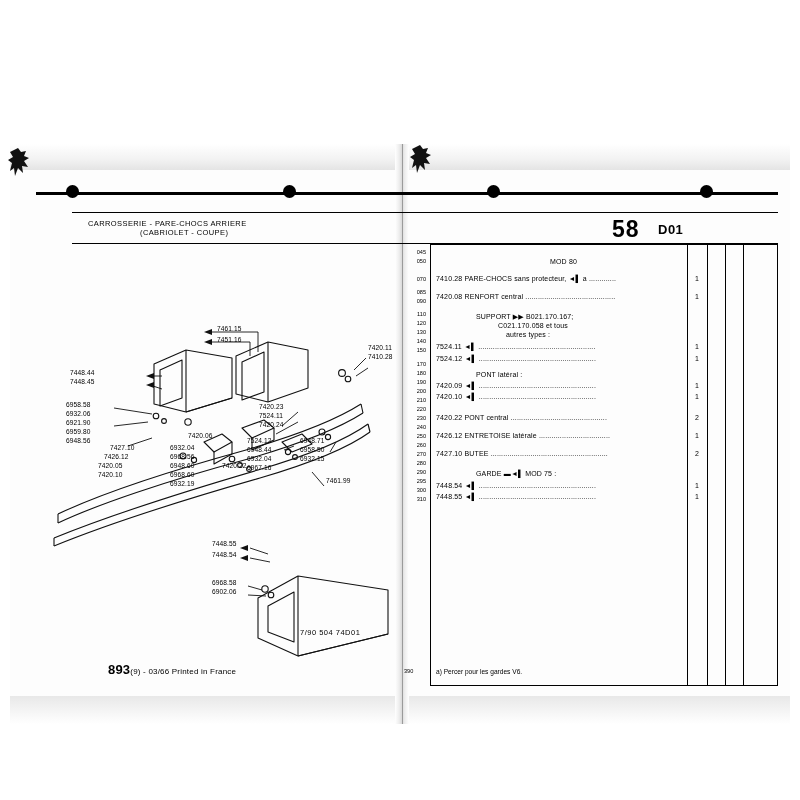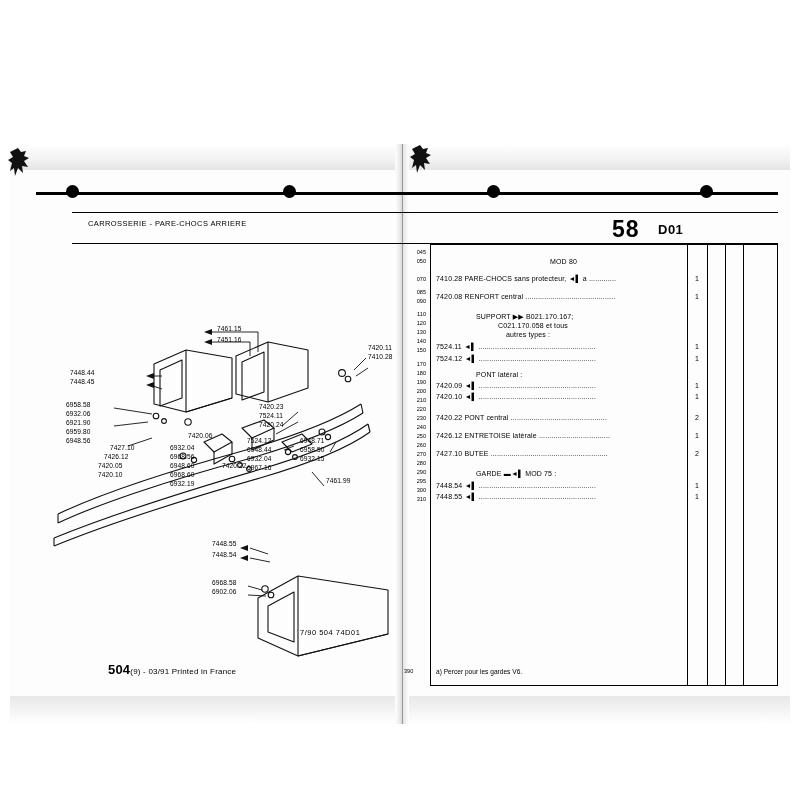--- a/index.html
+++ b/index.html
@@ -148,20 +148,21 @@
   <div class="hole h1"></div>
   <div class="hole h2"></div>
   <div class="hole h3"></div>
   <div class="hole h4"></div>
 
   <div class="hdr-line-top"></div>
   <div class="hdr-line-bot"></div>
   <div class="hdr-left">
     <span>CARROSSERIE -</span>
     <span>PARE-CHOCS ARRIERE</span>
+    <div class="sub">(CABRIOLET - COUPE)</div>
   </div>
   <div class="hdr-num">58</div>
   <div class="hdr-code">D01</div>
 
   <div class="left-panel">
     <div class="svgwrap">
       <svg viewBox="0 0 360 450" width="360" height="450">
         <g fill="none" stroke="#111" stroke-width="1.1" stroke-linejoin="round">
 
           <path d="M22 268 C60 250 130 226 210 204 C258 190 300 174 325 158"></path>
@@ -276,21 +277,21 @@
     <div class="lbl" style="left:264px;top:209px;">6932.15</div>
     <div class="lbl" style="left:290px;top:231px;">7461.99</div>
     <div class="lbl" style="left:176px;top:294px;">7448.55</div>
     <div class="lbl" style="left:176px;top:305px;">7448.54</div>
     <div class="lbl" style="left:176px;top:333px;">6968.58</div>
     <div class="lbl" style="left:176px;top:342px;">6902.06</div>
   </div>
 
   <div class="footnote-drawing">7/90  504  74D01</div>
   <div class="footer-left">
-    <span class="big">504</span><span>(9) - 03/91 Printed in France</span>
+    <span class="big">893</span><span>(9) - 03/66 Printed in France</span>
   </div>
 
   <div class="rail">
     <div style="top:4px;">045</div>
     <div style="top:13px;">050</div>
     <div style="top:31px;">070</div>
     <div style="top:44px;">085</div>
     <div style="top:53px;">090</div>
     <div style="top:66px;">110</div>
     <div style="top:75px;">120</div>

